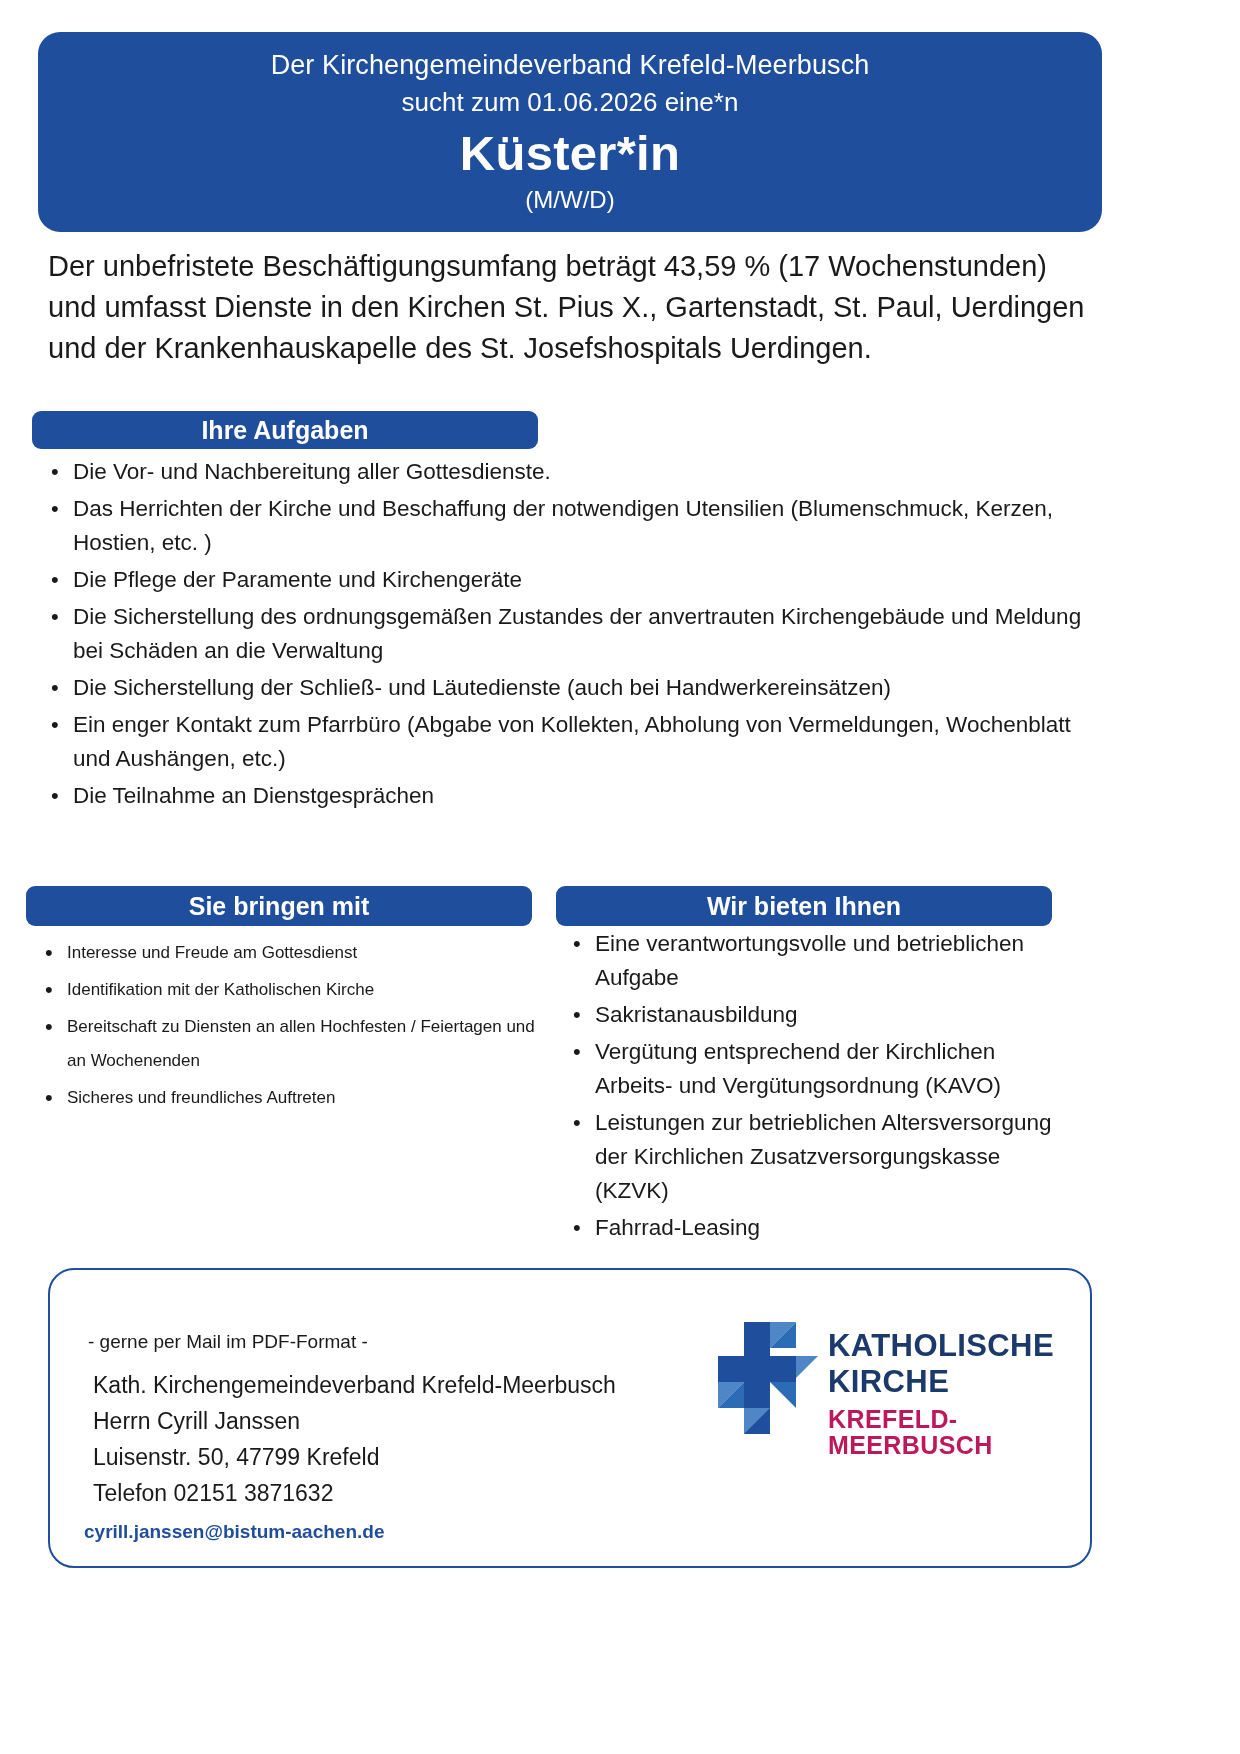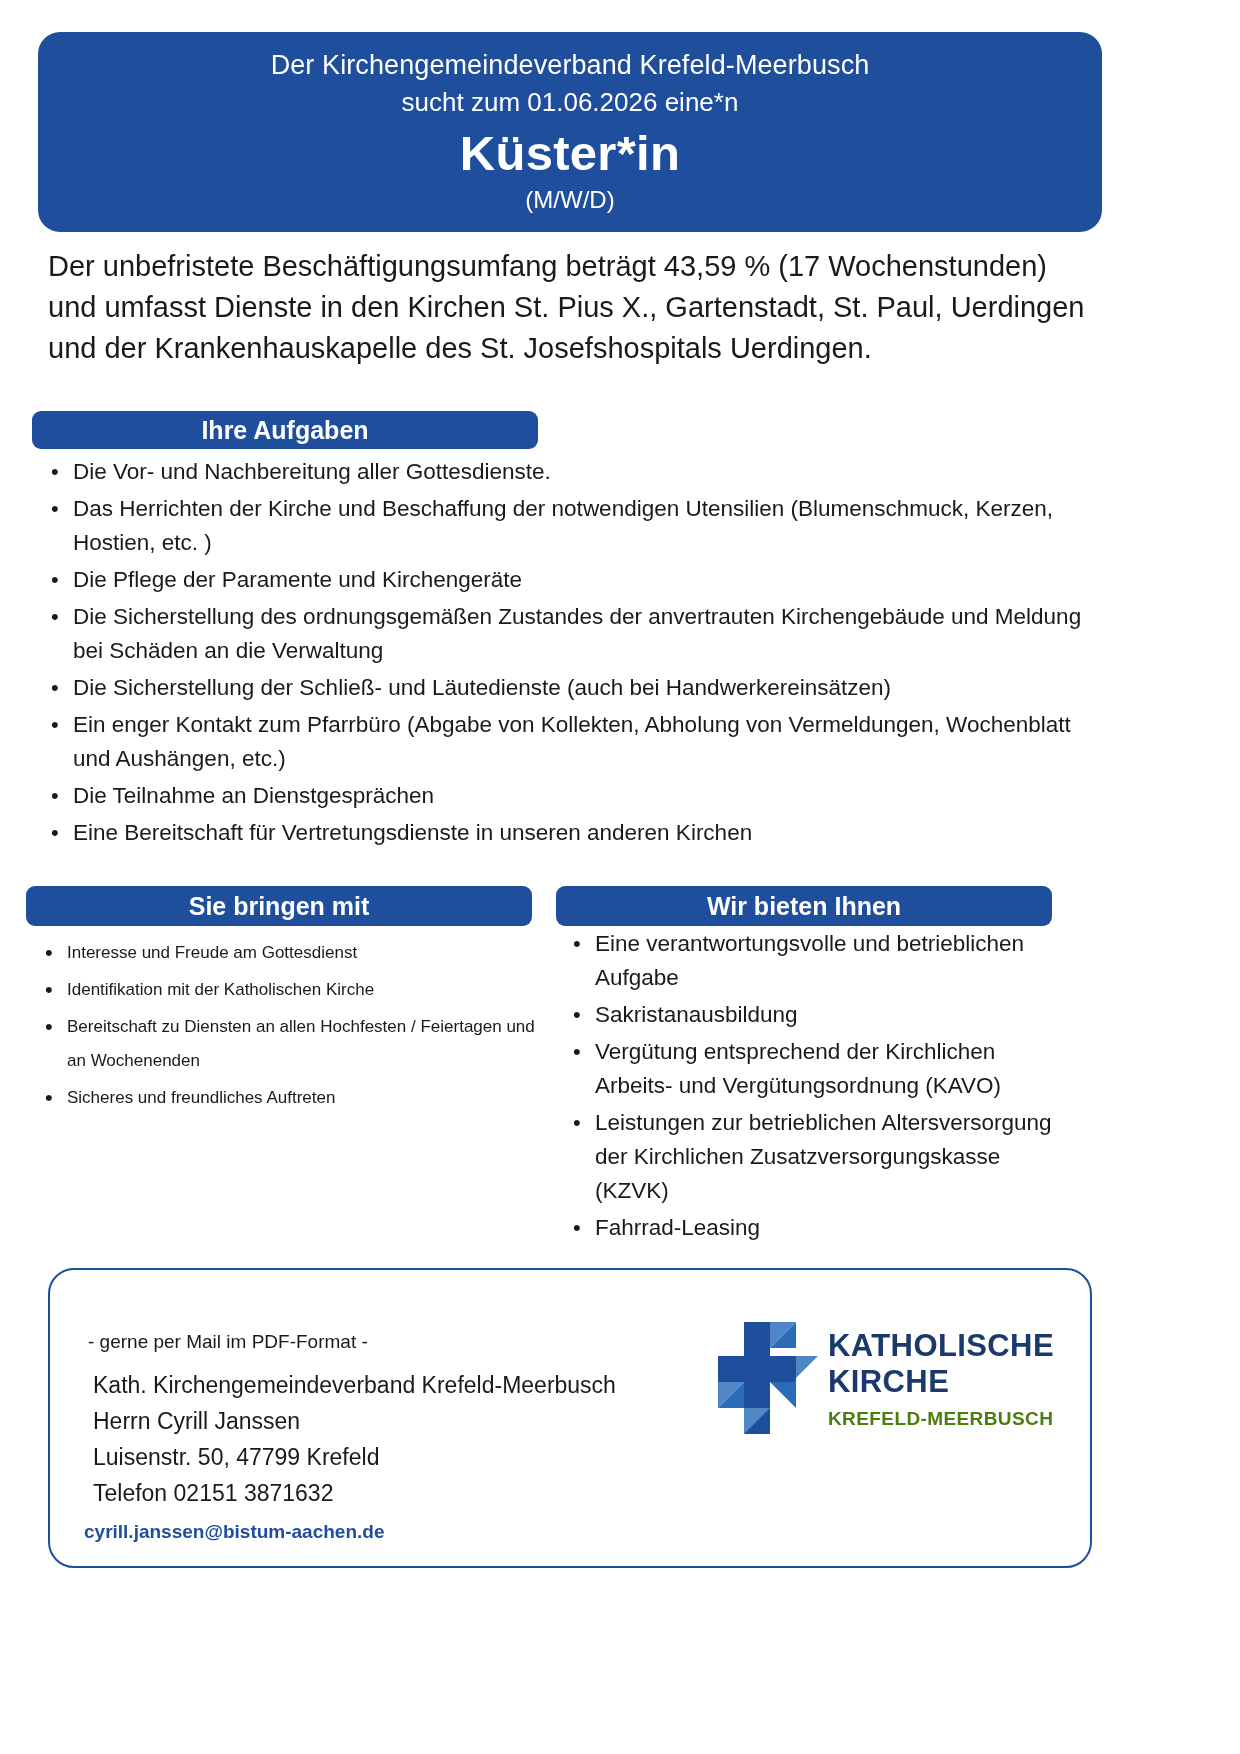--- a/index.html
+++ b/index.html
@@ -132,21 +132,21 @@
   }
   .logo-kath {
     font-size:31px; line-height:36px; font-weight:bold; color:#1b3a6b;
     letter-spacing:.4px;
   }
   .logo-kirche {
     font-size:31px; line-height:36px; font-weight:bold; color:#1b3a6b;
     letter-spacing:.4px;
   }
   .logo-region {
-    font-size:19px; line-height:26px; font-weight:bold; color:#4d7c0f;
+    font-size:25px; line-height:26px; font-weight:bold; color:#be185d;
     letter-spacing:.4px; margin-top:6px;
   }
 </style>
 </head>
 <body>
 
 <div class="page">
 
   <div class="header-banner">
     <div class="header-line1">Der Kirchengemeindeverband Krefeld-Meerbusch</div>
@@ -161,21 +161,20 @@
     <span>Ihre Aufgaben</span>
   </div>
   <ul class="blist aufgaben-list">
     <li>Die Vor- und Nachbereitung aller Gottesdienste.</li>
     <li>Das Herrichten der Kirche und Beschaffung der notwendigen Utensilien (Blumenschmuck, Kerzen, Hostien, etc. )</li>
     <li>Die Pflege der Paramente und Kirchengeräte</li>
     <li>Die Sicherstellung des ordnungsgemäßen Zustandes der anvertrauten Kirchengebäude und Meldung bei Schäden an die Verwaltung</li>
     <li>Die Sicherstellung der Schließ- und Läutedienste (auch bei Handwerkereinsätzen)</li>
     <li>Ein enger Kontakt zum Pfarrbüro (Abgabe von Kollekten, Abholung von Vermeldungen, Wochenblatt und Aushängen, etc.)</li>
     <li>Die Teilnahme an Dienstgesprächen</li>
-    <li>Eine Bereitschaft für Vertretungsdienste in unseren anderen Kirchen</li>
   </ul>
 
   <div class="pill pill-bringen">
     <span>Sie bringen mit</span>
   </div>
   <ul class="blist col-left">
     <li>Interesse und Freude am Gottesdienst</li>
     <li>Identifikation mit der Katholischen Kirche</li>
     <li>Bereitschaft zu Diensten an allen Hochfesten / Feiertagen und an Wochenenden</li>
     <li>Sicheres und freundliches Auftreten</li>

